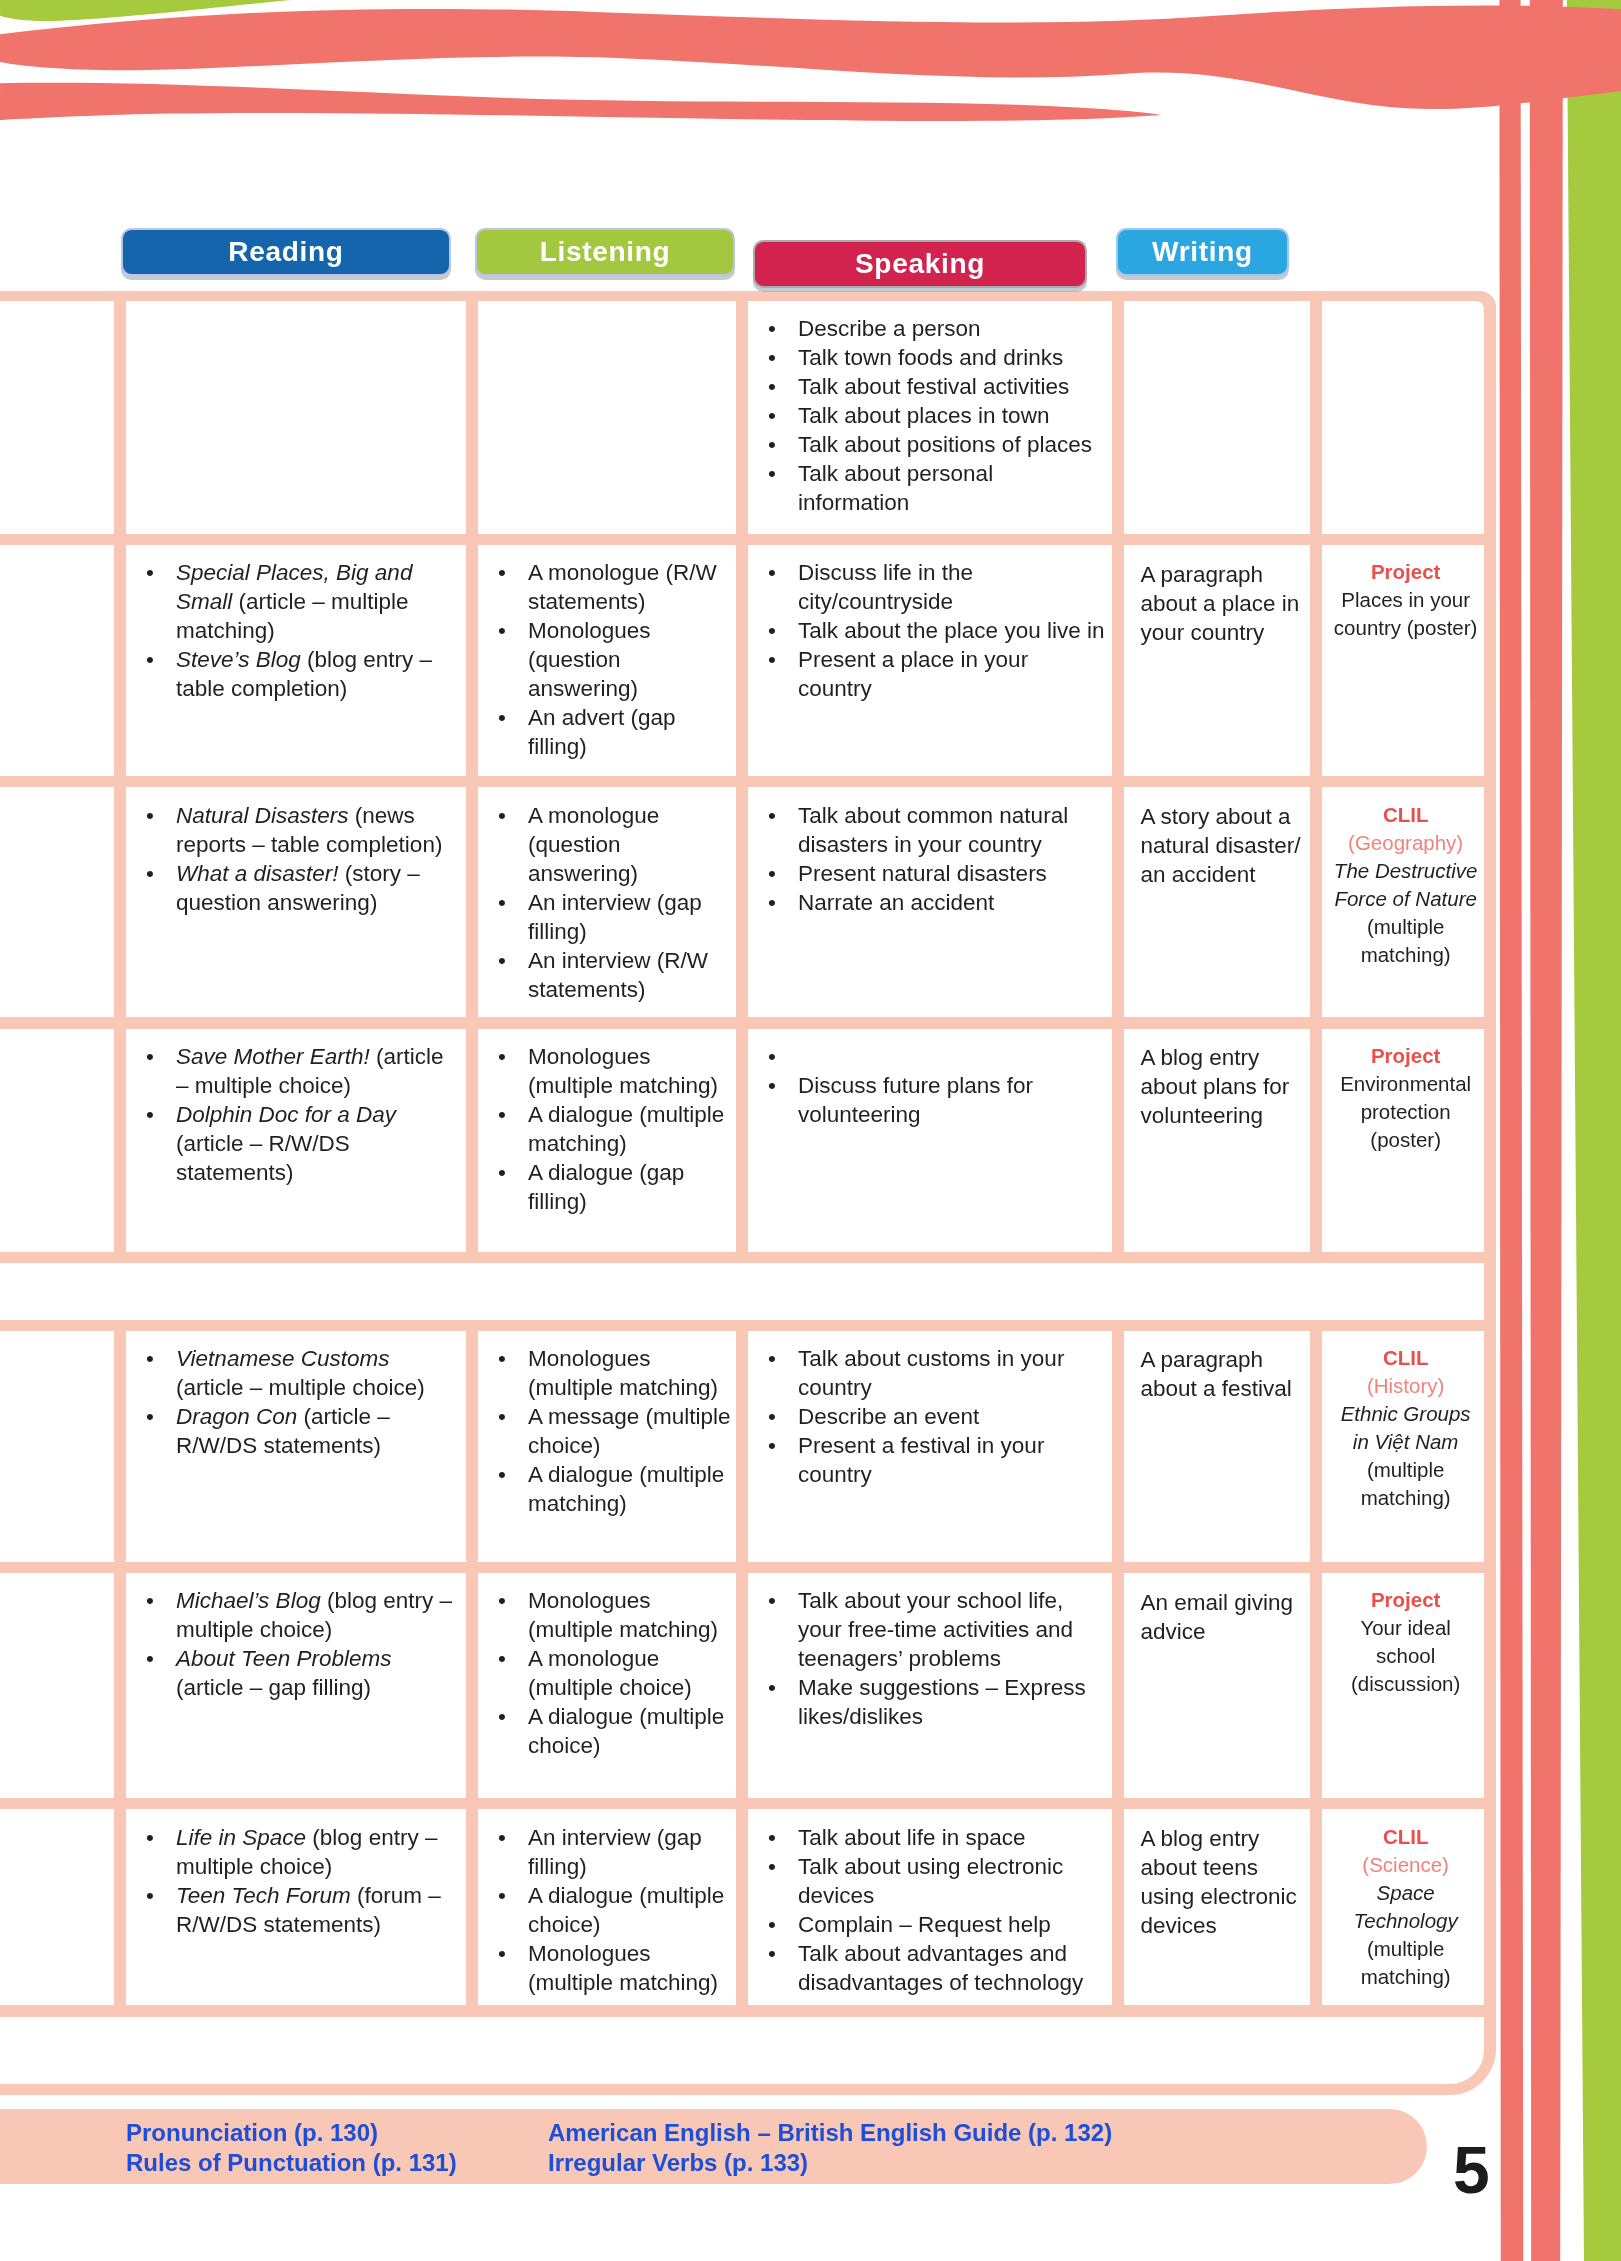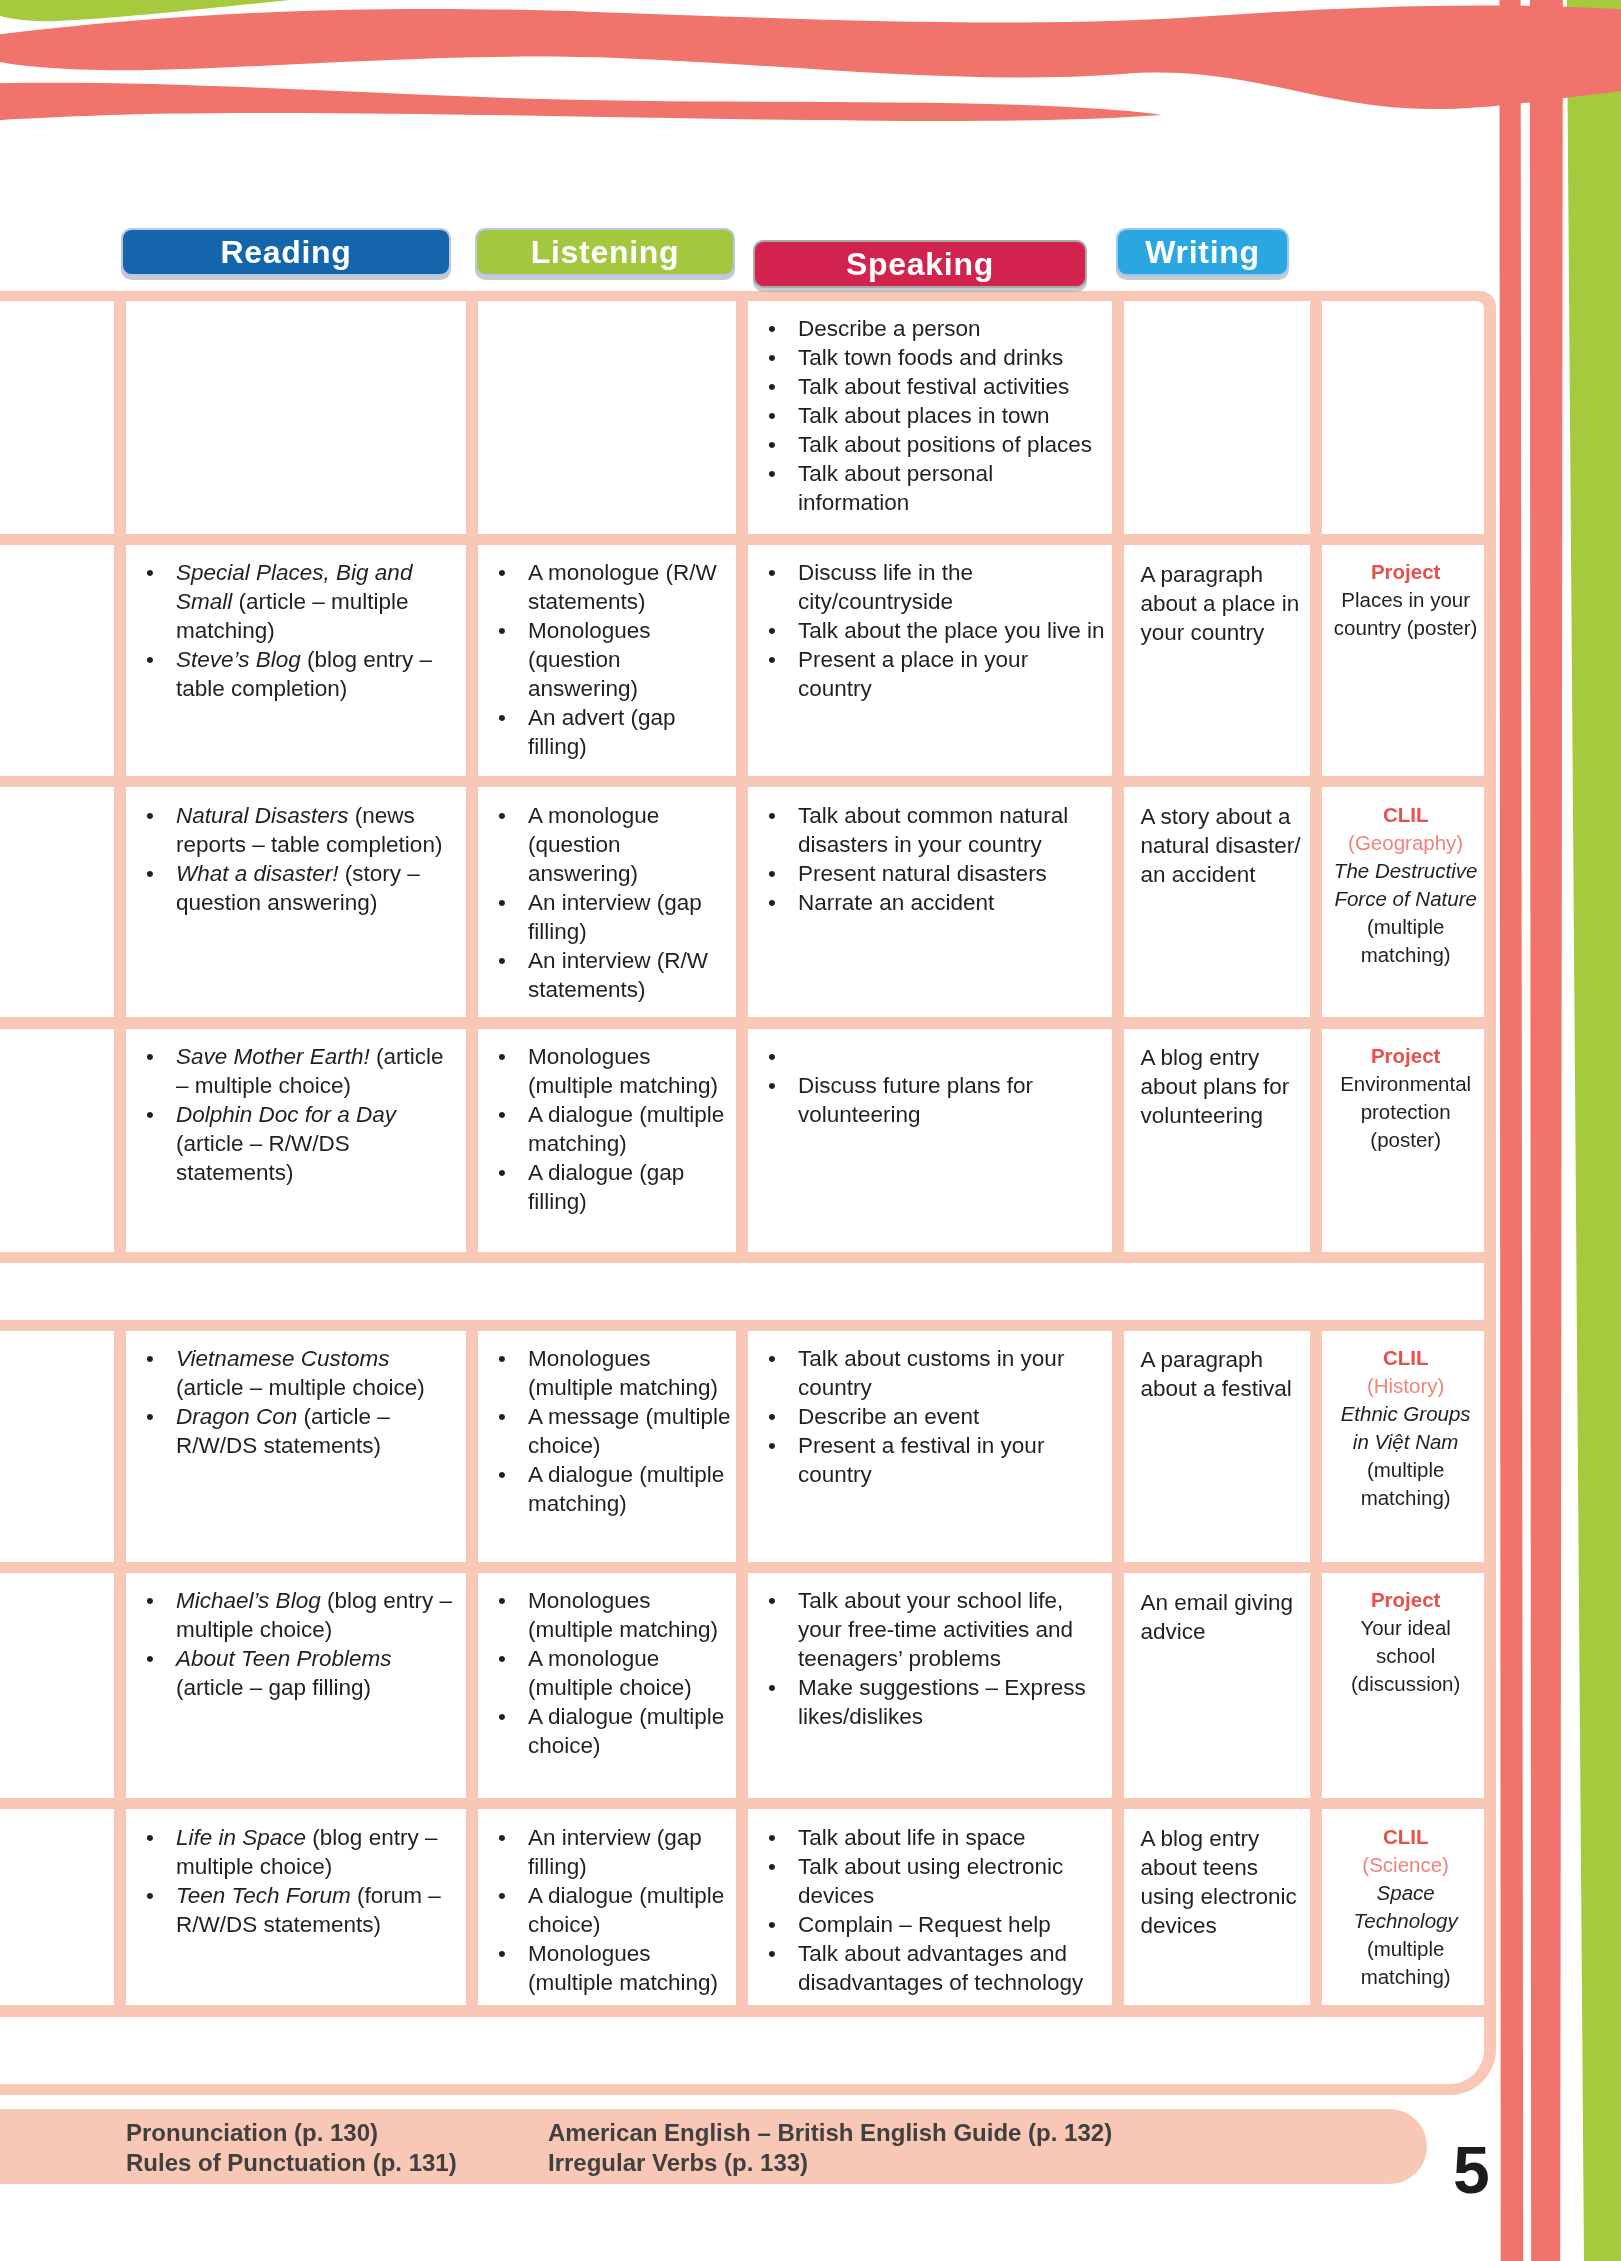--- a/index.html
+++ b/index.html
@@ -3,21 +3,21 @@
 <meta charset="utf-8">
 <style>
   html,body{margin:0;padding:0;background:#fff;}
   .page{position:relative;width:1621px;height:2261px;background:#ffffff;overflow:hidden;
         font-family:"Liberation Sans","DejaVu Sans",sans-serif;color:#231f20;}
   svg.decor{position:absolute;left:0;top:0;z-index:0;}
 
   
   .tab{position:absolute;top:228px;height:48px;border-radius:10.6px;z-index:2;
        display:flex;align-items:center;justify-content:center;
-       color:#fff;font-weight:bold;font-size:32px;letter-spacing:0.7px;
+       color:#fff;font-weight:bold;font-size:28px;letter-spacing:0.7px;
        border:2.6px solid #b9c6e4;box-sizing:border-box;
        box-shadow:0 4px 0 rgba(150,160,175,0.55);}
   .tab-reading  {left:121px; width:330px;background:#1565ad;}
   .tab-listening{left:475px; width:260px;background:#a3c83f;}
   .tab-speaking {left:753px;width:334px;background:#d2224e;border-color:#a9a9a7;margin-top:12px;}
   .tab-writing  {left:1116px;width:173px;background:#2aa7e0;border-color:#9ec9ee;}
 
   
   .toc{position:absolute;left:0;top:291px;width:1496px;z-index:1;
        background:#f8c7b6;border-radius:0 16px 46px 0;
@@ -35,21 +35,21 @@
   .it{font-style:italic;}
   .cell.writing{padding:14.5px 6.6px 0 16.5px;}
   .cell.project{font-size:20.5px;line-height:28px;padding:13.2px 5.3px 0 10.6px;text-align:center;}
   .x-heading{font-weight:bold;color:#ea4f4a;}
   .x-subject{color:#f0837b;}
   .row-0 .cell.project{border-radius:0 8px 0 0;}
 
   
   .footer{position:absolute;left:0;top:2109px;width:1427px;height:75px;z-index:1;
           background:#f8c7b6;border-radius:0 38px 38px 0;}
-  .fcol{position:absolute;top:8.6px;font-size:24px;font-weight:bold;line-height:30px;color:#404040;}
+  .fcol{position:absolute;top:8.6px;font-size:24px;font-weight:bold;line-height:30px;color:#1d4ed8;}
   .fcol-left{left:126px;}
   .fcol-right{left:548px;}
   .pagenum{position:absolute;left:1453px;top:2132px;z-index:1;
            font-size:66px;font-weight:600;color:#1c1c1c;}
 </style>
 </head>
 <body>
 
 <div class="page">
 

